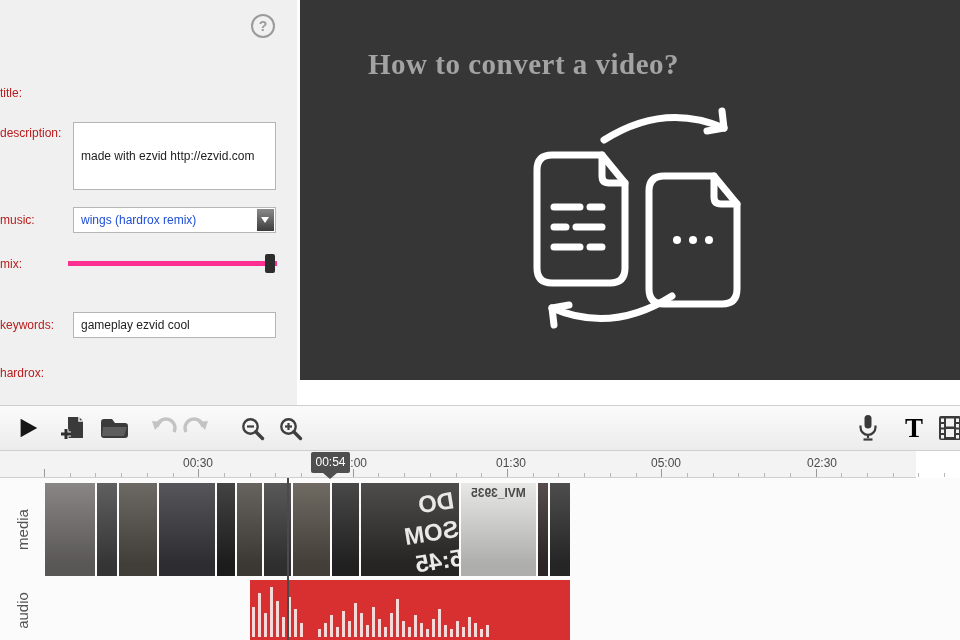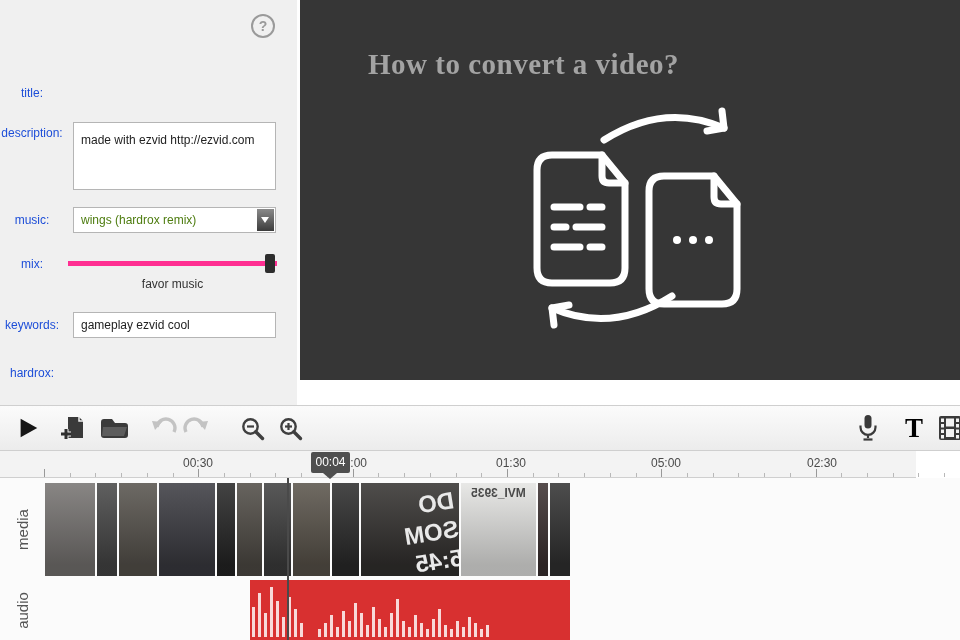--- a/index.html
+++ b/index.html
@@ -4,27 +4,27 @@
 <style>
   *{margin:0;padding:0;box-sizing:border-box}
   html,body{width:960px;height:640px;overflow:hidden}
   body{position:relative;font-family:"Liberation Sans",sans-serif;background:#fff}
 
   
   #settings{position:absolute;left:0;top:0;width:297px;height:405px;background:#f0f0f0}
   .help{position:absolute;top:14px;right:22px;width:24px;height:24px;border-radius:50%;
         border:2px solid #9a9a9a;background:transparent;color:#9a9a9a;
         font:700 14px "Liberation Sans",sans-serif;cursor:pointer;line-height:20px}
-  .flabel{position:absolute;left:0;width:64px;text-align:center;font-size:12px;color:#1d4ed8;line-height:26px}
+  .flabel{position:absolute;left:0;width:64px;text-align:left;font-size:12px;color:#b91c1c;line-height:26px}
   .tinput{position:absolute;left:73px;width:203px;height:26px;border:1px solid #b5b5b5;background:#fff;
           font:12px "Liberation Sans",sans-serif;color:#222;padding:0 7px;outline:none}
   #desc{position:absolute;left:73px;top:122px;width:203px;height:68px;border:1px solid #b5b5b5;background:#fff;
-        font:12px "Liberation Sans",sans-serif;color:#222;padding:10px 7px 0 7px;resize:none;overflow:hidden;outline:none}
+        font:12px "Liberation Sans",sans-serif;color:#222;padding:26px 7px 0 7px;resize:none;overflow:hidden;outline:none}
   .fselect{position:absolute;left:73px;width:203px;height:26px;border:1px solid #b5b5b5;background:#fff;
-           font-size:12px;color:#4d7c0f;line-height:24px;padding-left:7px;cursor:pointer}
+           font-size:12px;color:#1d4ed8;line-height:24px;padding-left:7px;cursor:pointer}
   .fselect .arrow{position:absolute;right:1px;top:1px;width:17px;height:22px;
                   background:linear-gradient(#8a8a8a,#3c3c3c)}
   .fselect .arrow::after{content:"";position:absolute;left:4px;top:8px;
                   border:4px solid transparent;border-top:6px solid #fff}
   #mix-track{position:absolute;left:68px;top:261px;width:209px;height:5px;background:var(--accent-pink,#ff2f92);cursor:pointer}
   #mix-handle{position:absolute;top:254px;width:10px;height:19px;background:#2d2d2d;border-radius:2px;cursor:ew-resize}
   #mix-hint{position:absolute;left:68px;top:277px;width:209px;text-align:center;font-size:12px;color:#333}
 
   
   #preview{position:absolute;left:300px;top:0;width:660px;height:380px;background:var(--panel-dark,#363636)}
@@ -83,21 +83,20 @@
 
     <label class="flabel" style="top:207px">music:</label>
     <div class="fselect" style="top:207px">
       <span>wings (hardrox remix)</span>
       <span class="arrow"></span>
     </div>
 
     <label class="flabel" style="top:251px">mix:</label>
     <div id="mix-track"></div>
     <div id="mix-handle" style="left: 265.01px;"></div>
-    <div id="mix-hint">favor music</div>
 
     <label class="flabel" style="top:312px">keywords:</label>
     <input class="tinput" style="top: 312px;" value="gameplay ezvid cool">
 
     <label class="flabel" style="top:360px">hardrox:</label>
   </aside>
 
   <section id="preview">
     <h1>How to convert a video?</h1>
     <svg id="convert-icon" width="240" height="230" viewBox="0 0 240 230">
@@ -240,21 +239,21 @@
         <i class="tick" style="left: 738px;"></i>
         <i class="tick" style="left: 764px;"></i>
         <i class="tick" style="left: 790px;"></i>
         <i class="tick major" style="left: 816px;"></i>
         <i class="tick" style="left: 841px;"></i>
         <i class="tick" style="left: 867px;"></i>
         <i class="tick" style="left: 893px;"></i>
         <i class="tick" style="left: 918px;"></i>
         <i class="tick" style="left: 944px;"></i>
       </div>
-    <div class="badge">00:04</div>
+    <div class="badge">00:54</div>
     <div class="badge-arrow"></div>
   </div>
 
   <div id="tracks">
     <div class="tracklabel" id="label-media">
       <span>media</span>
     </div>
     <div class="tracklabel" id="label-audio">
       <span>audio</span>
     </div>

